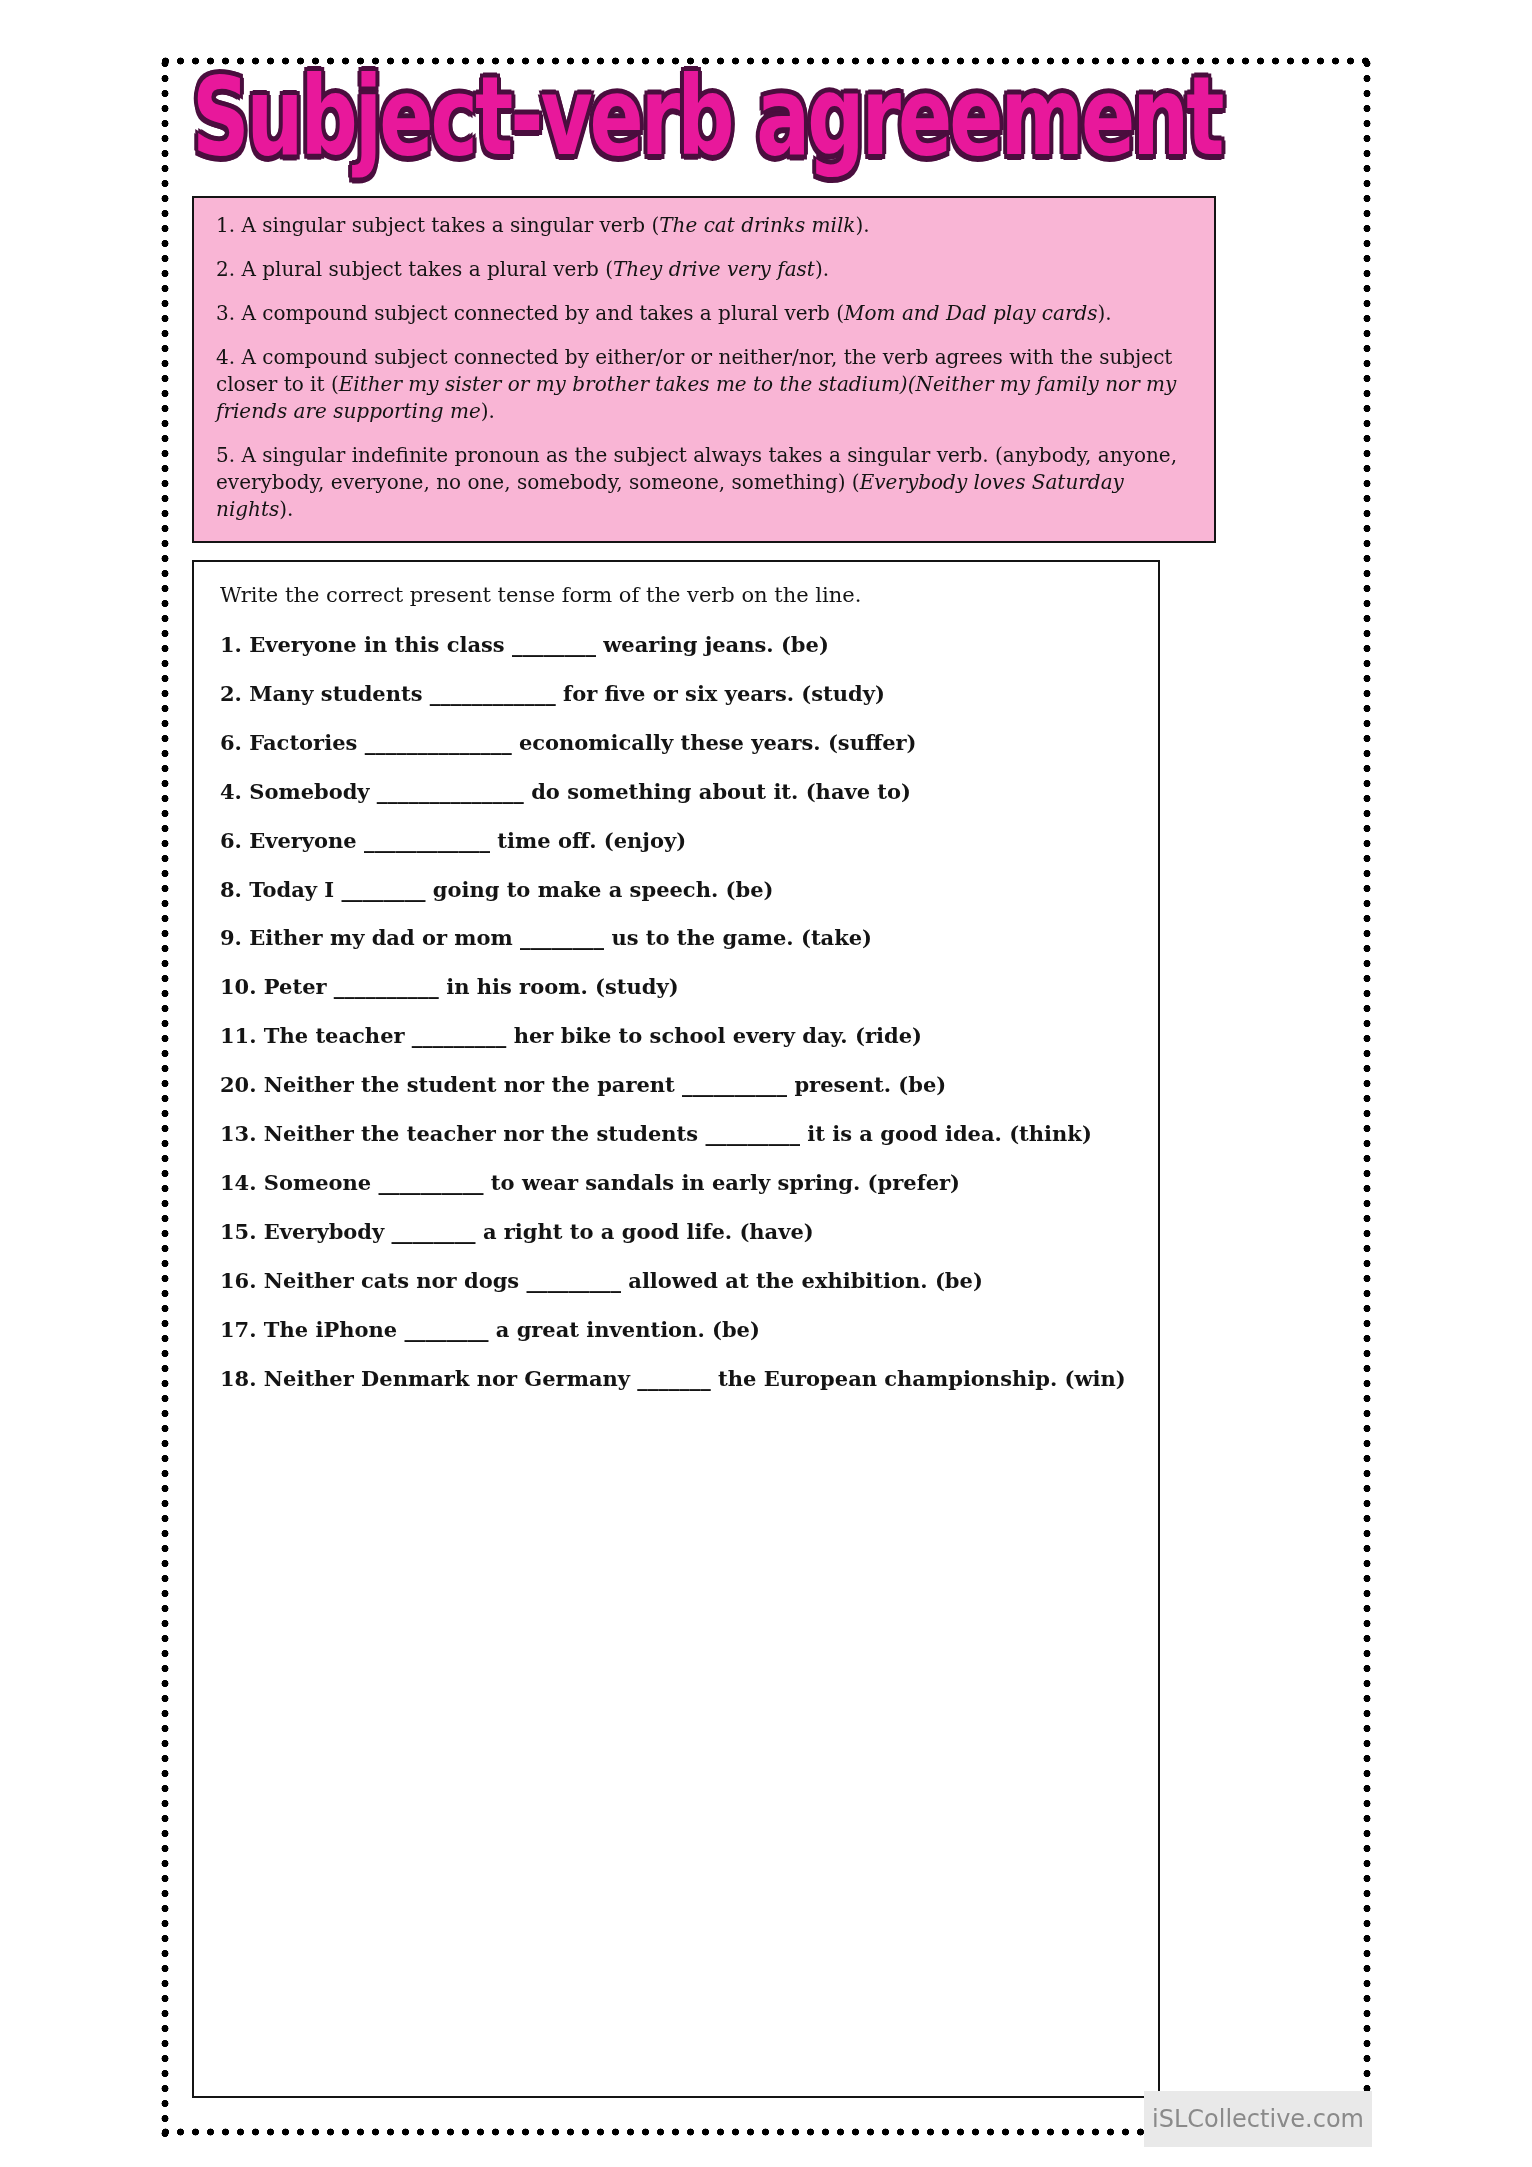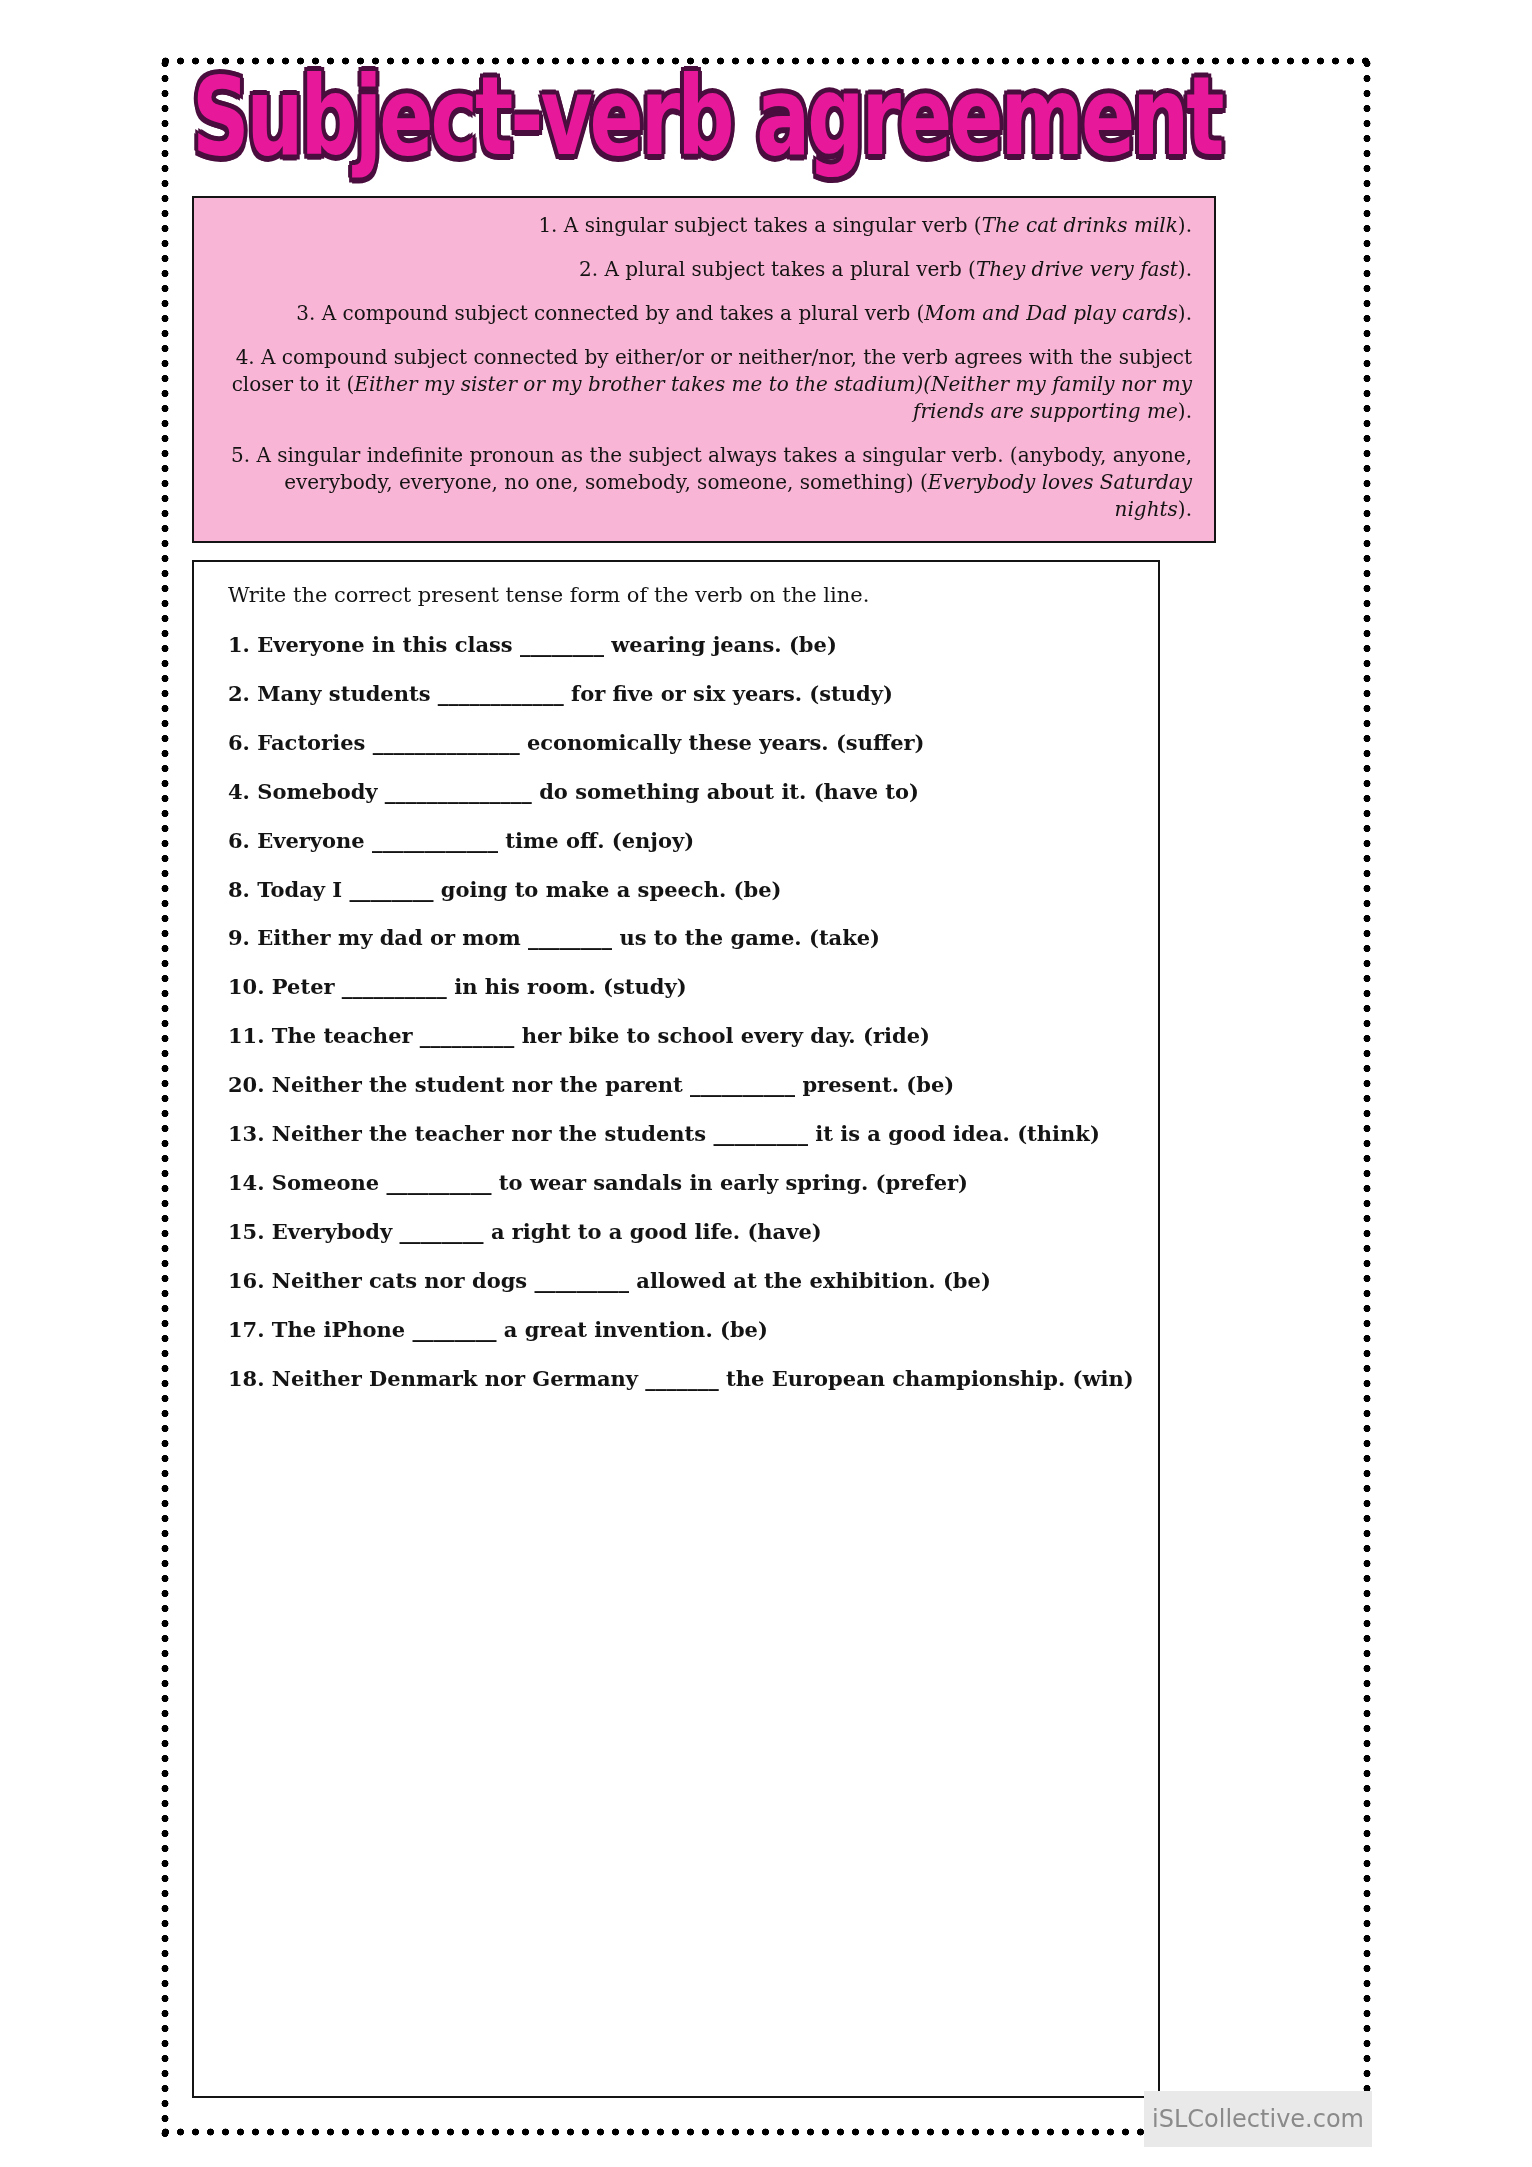--- a/index.html
+++ b/index.html
@@ -69,36 +69,35 @@
     width: 976px;
     z-index: 2;
     background: #f9b5d5;
     border: 2px solid #141414;
     padding: 14px 22px 18px 22px;
   }
   .rule {
     margin: 0;
     font-size: 20px;
     line-height: 1.35;
-    text-align: right;
   }
   .rule + .rule { margin-top: 17px; }
   .rule em { font-style: italic; }
 
   
   .exercise-box {
     position: absolute;
     top: 560px;
     left: 72px;
     width: 968px;
     height: 1538px;
     z-index: 2;
     background: #ffffff;
     border: 2px solid #141414;
-    padding: 20px 34px;
+    padding: 20px 26px;
     box-sizing: border-box;
   }
   .instructions {
     margin: 0;
     font-size: 21px;
     line-height: 1.33;
   }
   .question {
     margin: 21px 0 0 0;
     font-size: 21px;

